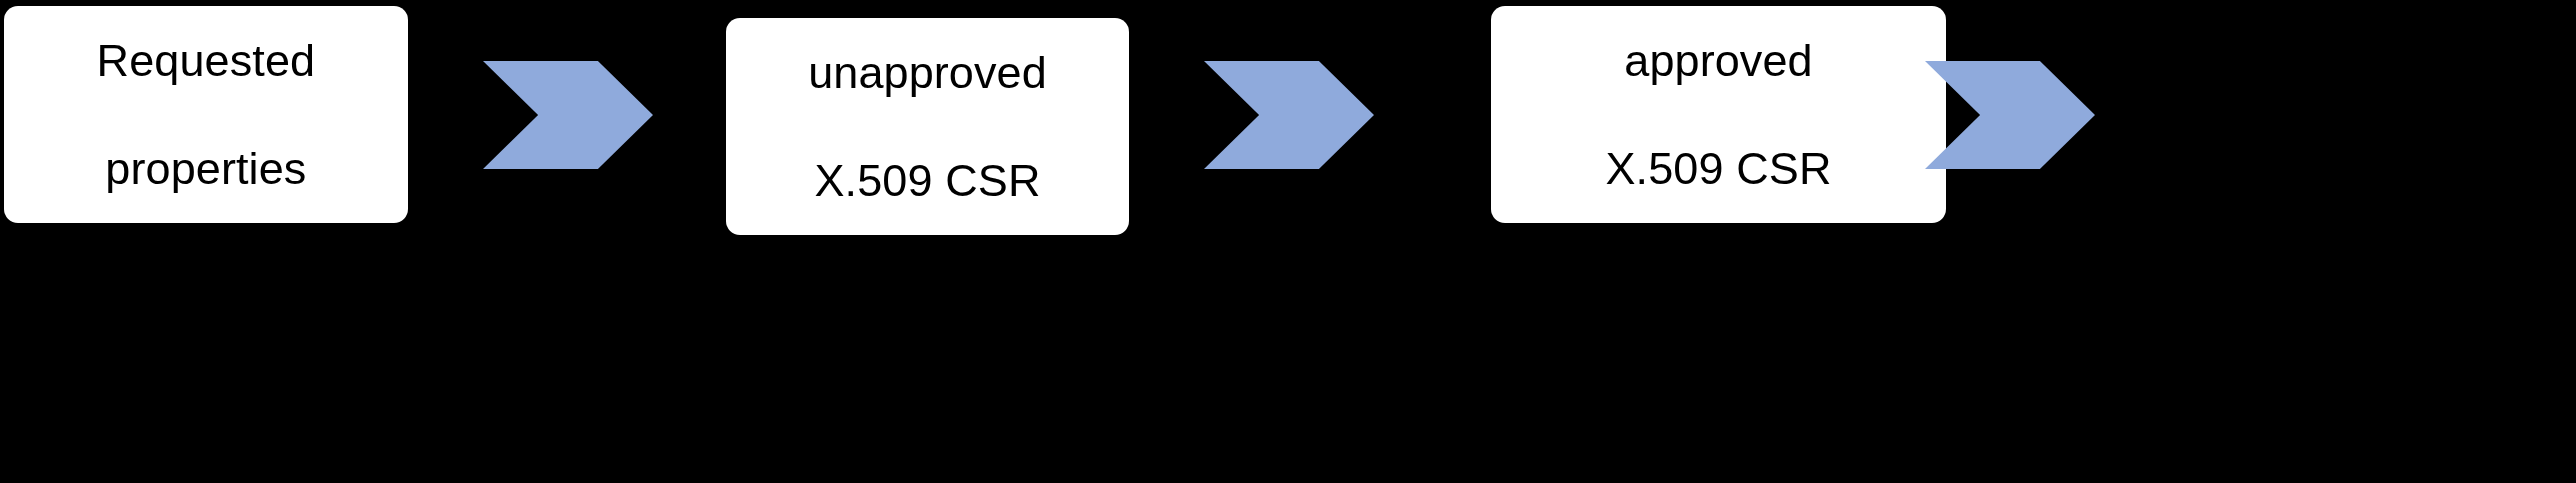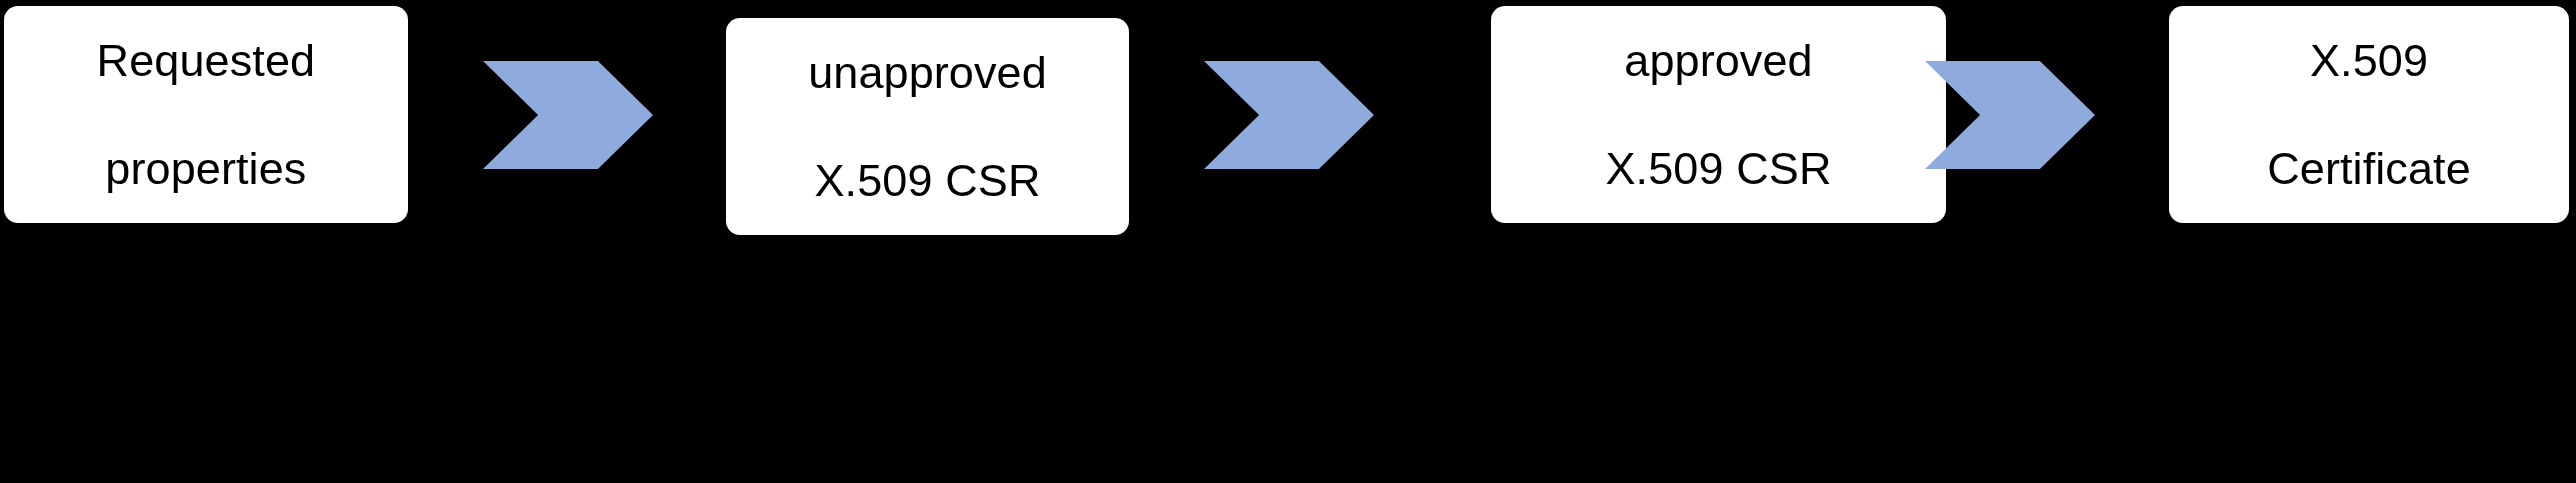--- a/index.html
+++ b/index.html
@@ -81,19 +81,15 @@
     <div class="step-label">approved</div>
     <div class="step-label">X.509 CSR</div>
   </div>
 
   <div class="arrow-connector" style="left:1925px; top:61px; width:170px; height:108px;">
     <svg viewBox="0 0 216 137" preserveAspectRatio="none" aria-hidden="true">
       <polygon points="0,0 146,0 216,68.5 146,137 0,137 70,68.5" fill="#8FAADC"></polygon>
     </svg>
   </div>
 
-  <div class="step-box" style="left:2169px; top:6.3px; width:400px; height:217px;">
-    <div class="step-label">X.509</div>
-    <div class="step-label">Certificate</div>
-  </div>
 
 </div>
 
 
 </body></html>

